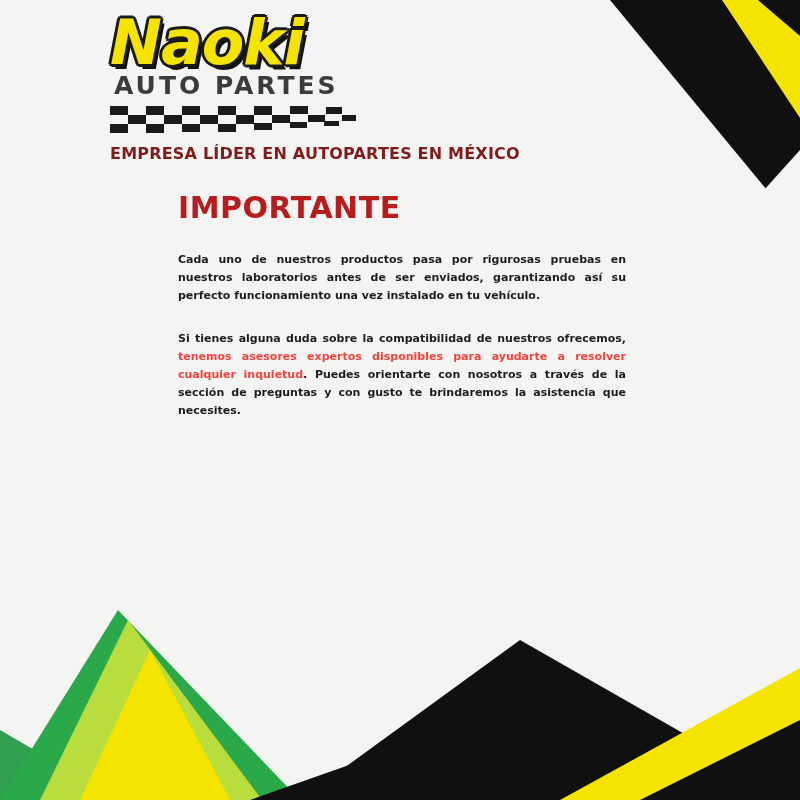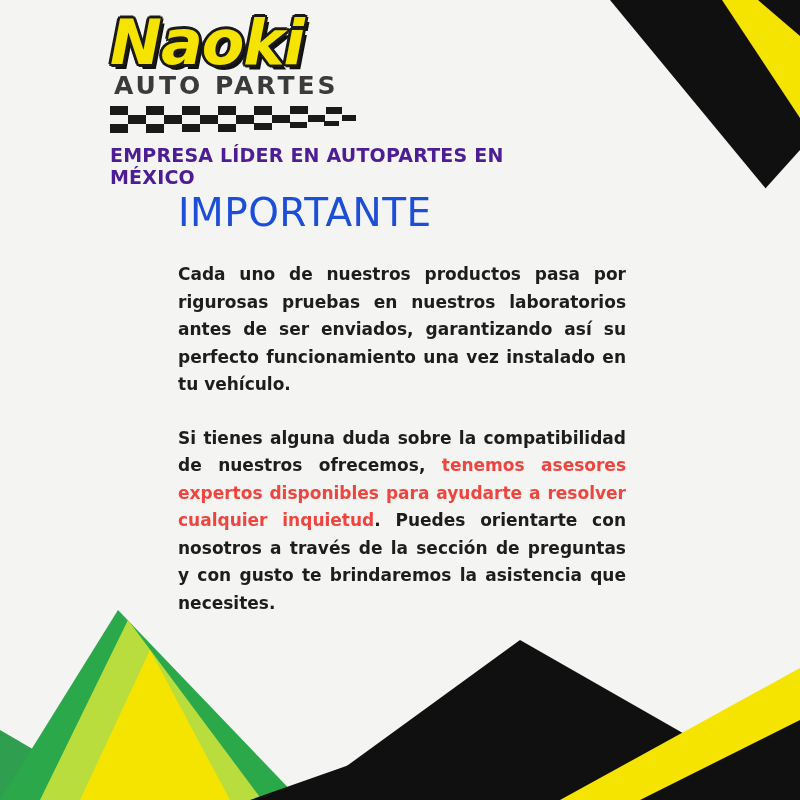--- a/index.html
+++ b/index.html
@@ -86,45 +86,45 @@
   }
   #checker-wrap {
     margin: 4px 0 0 0;
     width: 260px;
     height: 34px;
     position: relative;
   }
   #tagline {
     font-family: "DejaVu Sans", sans-serif;
     font-weight: bold;
-    font-size: 19px;
-    color: #4c1d95;
+    font-size: 16px;
+    color: #7f1d1d;
     letter-spacing: 0.2px;
     margin: 6px 0 0 110px;
   }
 
   
   #content {
     position: absolute;
     left: 178px;
     top: 190px;
     width: 448px;
   }
   #title {
     font-family: "DejaVu Sans", sans-serif;
-    font-weight: normal;
-    font-size: 39px;
-    color: #1d4ed8;
+    font-weight: bold;
+    font-size: 30px;
+    color: #b91c1c;
     letter-spacing: 0.5px;
     margin: 0 0 26px 0;
   }
   .para {
     font-family: "DejaVu Sans", sans-serif;
     font-weight: bold;
-    font-size: 17px;
+    font-size: 11px;
     line-height: 1.62;
     color: #1d1d1d;
     text-align: justify;
     margin: 0 0 26px 0;
   }
   .para:last-child { margin-bottom: 0; }
   .hl {
     color: #f0453f;
   }
 </style>

